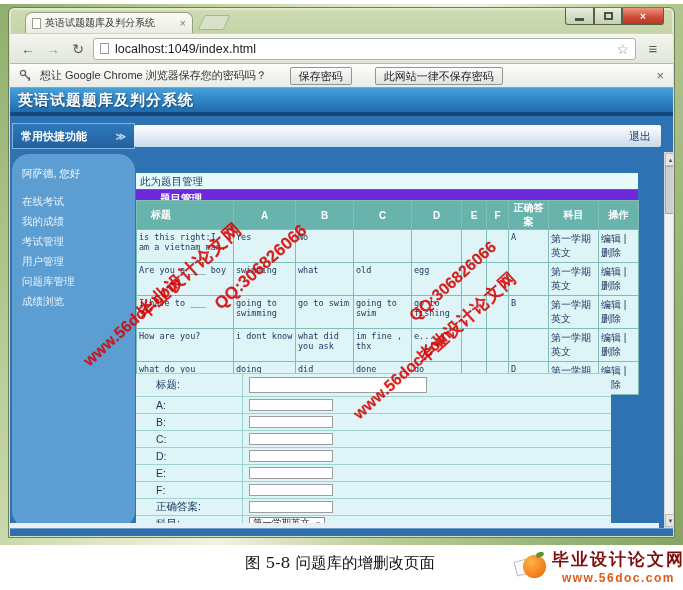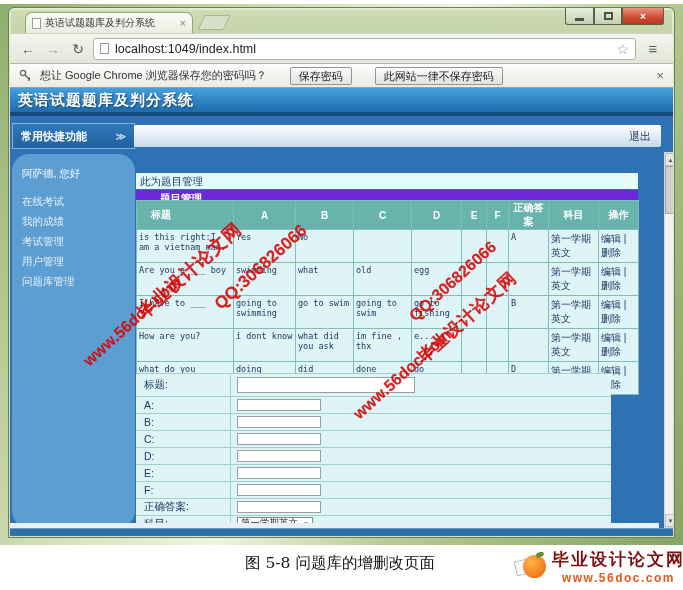--- a/index.html
+++ b/index.html
@@ -85,21 +85,21 @@
   .qtable th { background:#68b3ab; color:#fff; font-size:10px; font-weight:bold; border:1px solid #7fbdb6;
     height:28px; text-align:center; padding:0 1px; }
   .qtable th.lft { text-align:left; padding-left:14px; }
   .qtable td { background:#def4f6; border:1px solid #7fbdb6; font-family:"DejaVu Sans Mono", monospace;
     font-size:8.5px; color:#15365f; vertical-align:top; padding:2px 2px; height:28px; overflow:hidden;
     word-wrap:break-word; }
   .qtable td.cn { font-family:"Liberation Sans", sans-serif; font-size:10px; }
   .qtable td.op a { color:#15365f; text-decoration:none; cursor:pointer; }
 
   .form { position:absolute; left:126px; top:285px; width:475px; background:#def4f6; border-top:1px solid #9ed2cc; }
-  .frow { display:flex; align-items:center; border-bottom:1px solid #9ed2cc; height:17px; padding-left:8px; }
+  .frow { display:flex; align-items:center; border-bottom:1px solid #9ed2cc; height:17px; padding-left:20px; }
   .frow.first { height:23px; }
   .frow.last { height:15px; border-bottom:none; }
   .flabel { width:86px; font-size:10.5px; color:#15365f; flex:none; }
   .fdiv { width:1px; align-self:stretch; background:#9ed2cc; margin-right:6px; }
   .finput { width:84px; height:12px; border:1px solid #9e9e9e; background:#fff; font-size:9px; padding:0 2px; }
   .finput.wide { width:178px; height:16px; }
   .fselect { width:76px; height:13px; border:1px solid #8a8a8a; background:#fff; font-size:9.5px; color:#222;
     display:flex; align-items:center; justify-content:space-between; padding:0 3px; cursor:pointer; }
   .fselect .arr { font-size:6px; color:#444; }
 
@@ -195,20 +195,21 @@
         <span>常用快捷功能</span>
         <span class="chev">≫</span>
       </div>
       <div class="sidebar-panel">
         <div class="greet">阿萨德, 您好</div>
         <div class="sideitem">在线考试</div>
         <div class="sideitem">我的成绩</div>
         <div class="sideitem">考试管理</div>
         <div class="sideitem">用户管理</div>
         <div class="sideitem">问题库管理</div>
+        <div class="sideitem">成绩浏览</div>
       </div>
 
       <div class="logout-bar">
         <a>退出</a>
       </div>
 
       <div class="panel-titlebar">题目管理</div>
       <div class="panel-sub">此为题目管理</div>
 
       <table class="qtable">

